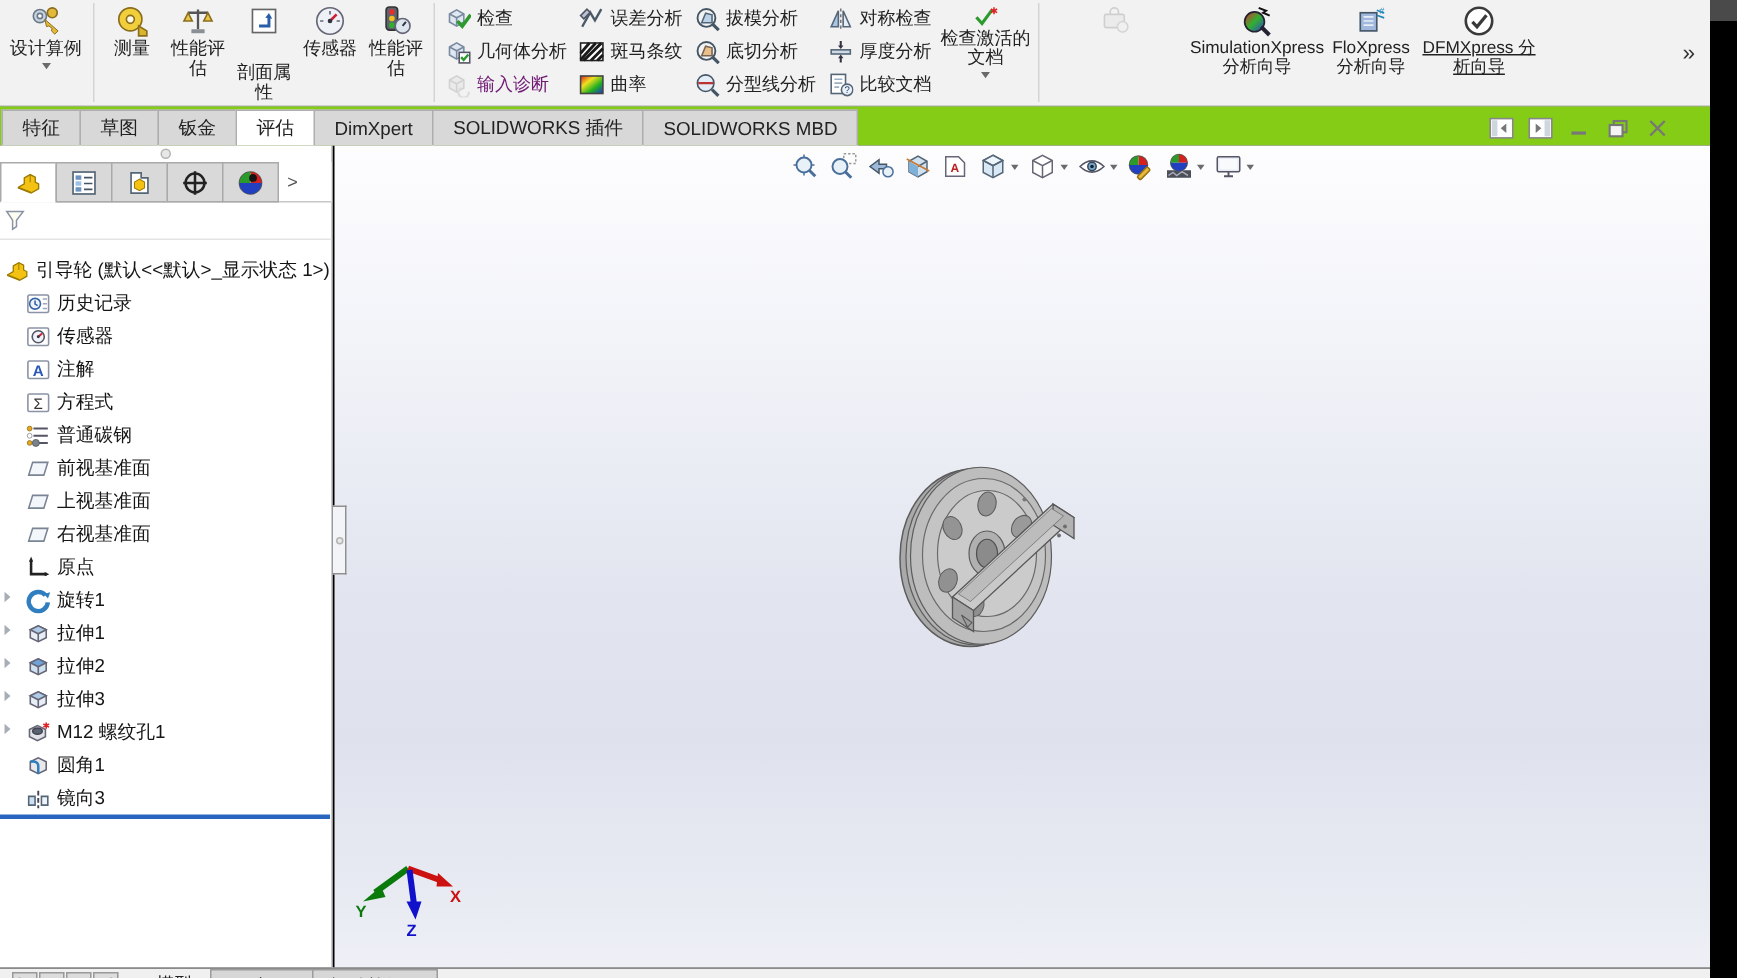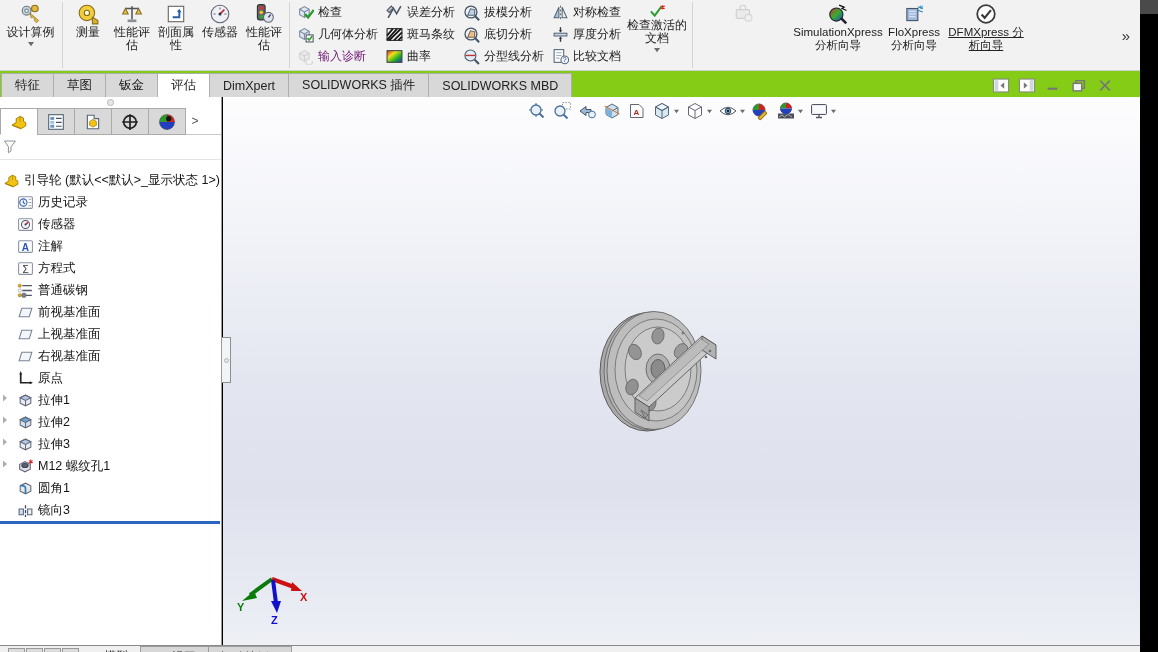--- a/index.html
+++ b/index.html
@@ -140,21 +140,21 @@
             <svg viewBox="0 0 20 20" width="100%" height="100%">
               <path d="M10 3v12" stroke="#555" stroke-width="1.4"></path>
               <path d="M4 5h12" stroke="#555" stroke-width="1.4"></path>
               <path d="M4 5L1.5 10h5z" fill="#e8c84a" stroke="#8a6d1d"></path>
               <path d="M16 5l-2.5 5h5z" fill="#e8c84a" stroke="#8a6d1d"></path>
               <rect x="6" y="15" width="8" height="2.4" fill="#8a8f96"></rect>
             </svg>
           </span>
           <span class="blabel">性能评估</span>
         </div>
-        <div class="big-btn" style="width: 44px;">
+        <div class="big-btn" style="width: 44px; gap: 16px;">
           <span class="bico">
             <svg viewBox="0 0 20 20" width="100%" height="100%">
               <rect x="3" y="3" width="14" height="14" fill="#fff" stroke="#666"></rect>
               <path d="M7 13h6V7" fill="none" stroke="#2a5fa8" stroke-width="1.8"></path>
               <path d="M13 5.2L10.8 8 15 8.6z" fill="#2a5fa8"></path>
             </svg>
           </span>
           <span class="blabel">剖面属性</span>
         </div>
         <div class="big-btn" style="width: 44px;">
@@ -582,20 +582,34 @@
               <span>右视基准面</span>
             </div>
             <div class="tree-row tree-child">
               <span class="tico">
                 <svg viewBox="0 0 16 16" width="100%" height="100%">
                   <path d="M3.5 3V12h10" fill="none" stroke="#222" stroke-width="1.6"></path>
                   <path d="M3.5 1L2.2 4.2h2.6zM15 12l-3-1.3v2.6z" fill="#222"></path>
                 </svg>
               </span>
               <span>原点</span>
+            </div>
+            <div class="tree-row tree-child">
+              <span class="exp">
+                <svg viewBox="0 0 6 8" width="100%" height="100%">
+                  <path d="M1 .5l4 3.5-4 3.5z" fill="#a8aeb6"></path>
+                </svg>
+              </span>
+              <span class="tico">
+                <svg viewBox="0 0 16 16" width="100%" height="100%">
+                  <path d="M12.5 4.5A6 6 0 1 0 14 9" fill="none" stroke="#2f7fc0" stroke-width="2.8"></path>
+                  <path d="M15.5 2.6l-4 1.2 2.6 2.8z" fill="#2f7fc0"></path>
+                </svg>
+              </span>
+              <span>旋转1</span>
             </div>
             <div class="tree-row tree-child">
               <span class="exp">
                 <svg viewBox="0 0 6 8" width="100%" height="100%">
                   <path d="M1 .5l4 3.5-4 3.5z" fill="#a8aeb6"></path>
                 </svg>
               </span>
               <span class="tico">
                 <svg viewBox="0 0 16 16" width="100%" height="100%">
                   <path d="M3 5.5L8 3l5 2.5v5L8 13l-5-2.5z" fill="#e7eef6" stroke="#667"></path>

